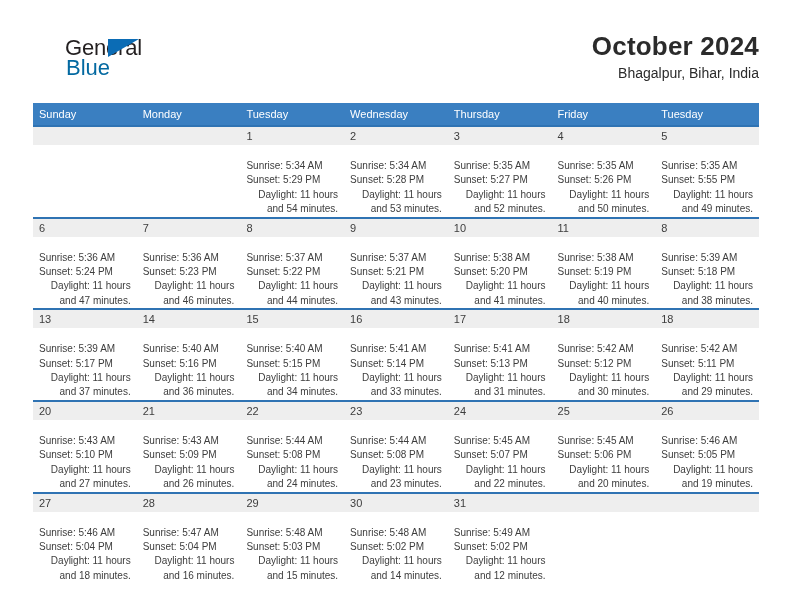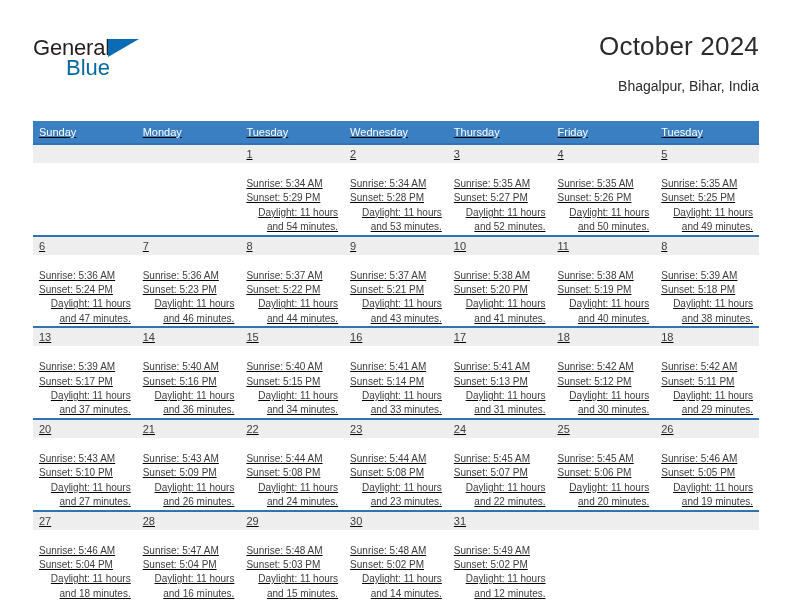--- a/index.html
+++ b/index.html
@@ -36,20 +36,21 @@
     width: 120px;
     height: 50px;
     padding-top: 6px;
   }
   .logo-general {
     font-size: 22px;
     color: #231f20;
     letter-spacing: -0.2px;
     line-height: 24px;
     display: block;
+    margin-left: 32px;
   }
   .logo-blue {
     font-size: 22px;
     color: #0369a1;
     line-height: 22px;
     display: block;
     margin-left: 33px;
     margin-top: -3px;
   }
   .logo-triangle {
@@ -61,41 +62,40 @@
     border-left: 31px solid #0b6cb5;
     border-bottom: 18px solid transparent;
   }
 
   .title-block {
     text-align: right;
     padding-top: 0px;
   }
   .cal-title {
     font-size: 26px;
-    font-weight: normal;
+    font-weight: bold;
     color: #2b2b2b;
     line-height: 32px;
     letter-spacing: 0.2px;
   }
   .cal-subtitle {
     font-size: 14px;
     color: #2b2b2b;
     line-height: 22px;
-    margin-top: 13px;
+    margin-top: 0;
   }
 
   
   .calendar {
     position: absolute;
     left: 33px;
-    top: 121px;
+    top: 103px;
     width: 726px;
     border-collapse: collapse;
     table-layout: fixed;
-    text-decoration: underline;
   }
 
   .calendar th {
     background: #3a7fc1;
     color: #ffffff;
     font-size: 11px;
     font-weight: normal;
     text-align: left;
     padding: 5px 0 5px 6px;
     height: 22px;
@@ -200,21 +200,21 @@
             <div class="day-info">
               <div>Sunrise: 5:35 AM</div>
               <div>Sunset: 5:26 PM</div>
               <div class="daylight">Daylight: 11 hours and 50 minutes.</div>
             </div>
           </td>
           <td>
             <div class="day-num">5</div>
             <div class="day-info">
               <div>Sunrise: 5:35 AM</div>
-              <div>Sunset: 5:25 PM</div>
+              <div>Sunset: 5:55 PM</div>
               <div class="daylight">Daylight: 11 hours and 49 minutes.</div>
             </div>
           </td>
         </tr>
         <tr class="week-row">
           <td>
             <div class="day-num">6</div>
             <div class="day-info">
               <div>Sunrise: 5:36 AM</div>
               <div>Sunset: 5:24 PM</div>

